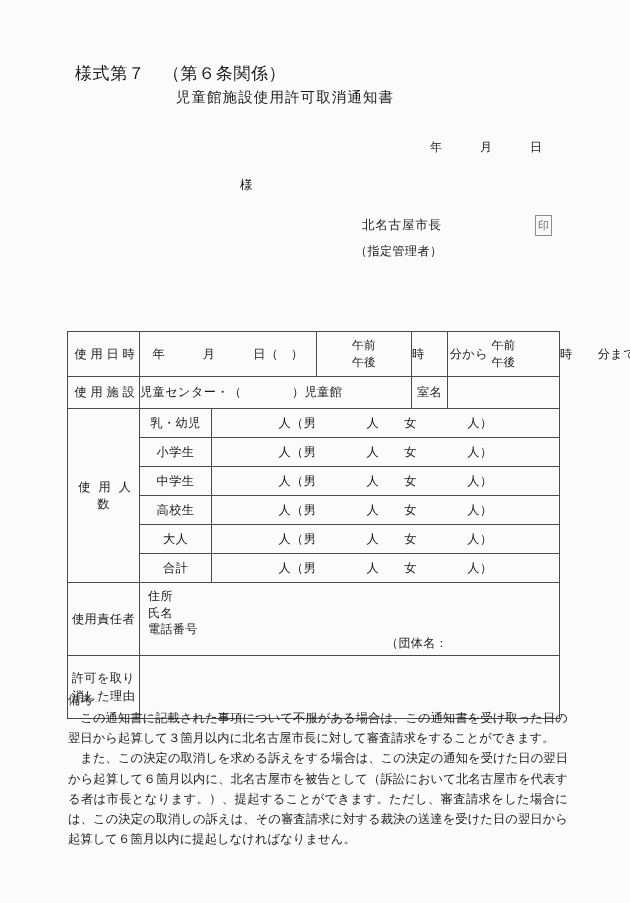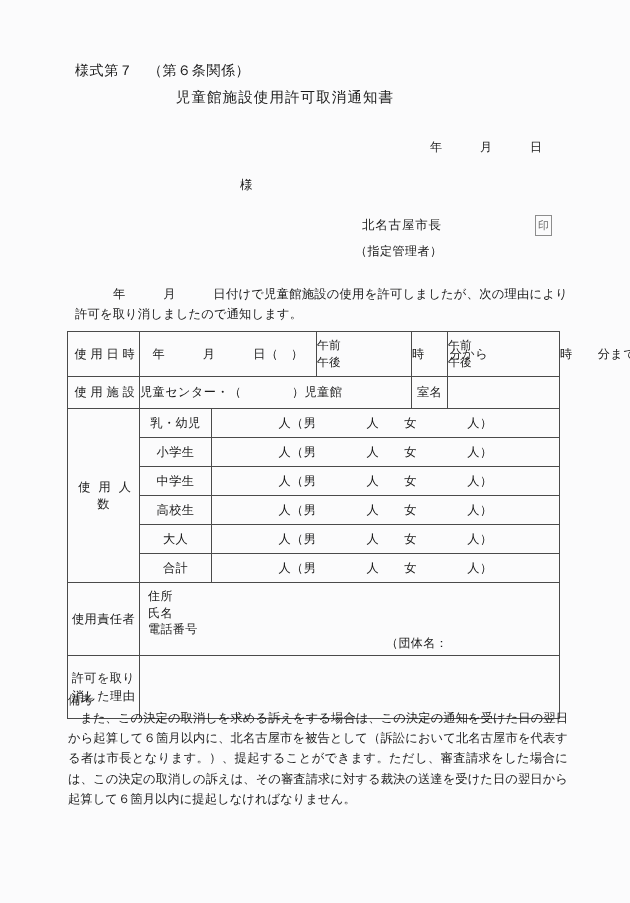--- a/index.html
+++ b/index.html
@@ -20,21 +20,21 @@
     width: 630px;
     height: 903px;
     box-sizing: border-box;
   }
 
   
   .form-no {
     position: absolute;
     left: 75px;
     top: 62px;
-    font-size: 14px;
+    font-size: 17px;
     letter-spacing: 0.6px;
     white-space: pre;
   }
   .doc-title {
     position: absolute;
     left: 0;
     top: 88px;
     width: 570px;
     text-align: center;
     font-size: 14.5px;
@@ -122,21 +122,21 @@
     text-indent: 2.6px;
   }
   .lbl-narrow {
     text-align: center;
     font-size: 12.2px;
     letter-spacing: 0.6px;
     line-height: 18px;
   }
   .cell-c { text-align: center; }
   .cell-l { text-align: left; padding-left: 8px; }
-  .stack { line-height: 17px; font-size: 11.6px; text-align: left; }
+  .stack { line-height: 17px; font-size: 11.6px; text-align: center; }
 
   .row-datetime td { height: 44px; }
   .row-facility td { height: 31px; margin-left: 40px; }
   .row-count td { height: 28px; font-family: Liberation Mono, monospace; }
   .row-resp td { height: 72px; }
   .row-reason td { height: 62px; }
 
   .dt-fields { letter-spacing: 0.5px; white-space: pre; }
   .people { white-space: pre; letter-spacing: 0.5px; }
   .resp-inner {
@@ -189,23 +189,20 @@
   <div class="doc-title">児童館施設使用許可取消通知書</div>
 
   <div class="date-line">年　　　月　　　日</div>
 
   <div class="recipient">様</div>
 
   <div class="issuer-row">北名古屋市長</div>
   <div class="seal-box">印</div>
   <div class="issuer-sub">（指定管理者）</div>
 
-  <div class="intro">
-    <span class="indent"></span><span>年　　　月　　　日</span><span>付けで児童館施設の使用を許可しましたが、次の理由により許可を取り消しましたので通知します。</span>
-  </div>
 
   <table class="form-table">
     <colgroup>
       <col style="width:72px">
       <col style="width:72px">
       <col style="width:69px">
       <col style="width:36px">
       <col style="width:95px">
       <col style="width:36px">
       <col style="width:112px">
@@ -270,16 +267,17 @@
           <span>許可を取り</span><br>
           <span>消した理由</span>
         </td>
         <td colspan="6" class="cell-l"></td>
       </tr>
     </tbody>
   </table>
 
   <div class="notes-head">備考</div>
   <div class="notes-body">
+    <p>この通知書に記載された事項について不服がある場合は、この通知書を受け取った日の翌日から起算して３箇月以内に北名古屋市長に対して審査請求をすることができます。</p>
     <p>また、この決定の取消しを求める訴えをする場合は、この決定の通知を受けた日の翌日から起算して６箇月以内に、北名古屋市を被告として（訴訟において北名古屋市を代表する者は市長となります。）、提起することができます。ただし、審査請求をした場合には、この決定の取消しの訴えは、その審査請求に対する裁決の送達を受けた日の翌日から起算して６箇月以内に提起しなければなりません。</p>
   </div>
 
 </div>
 
 </body></html>

